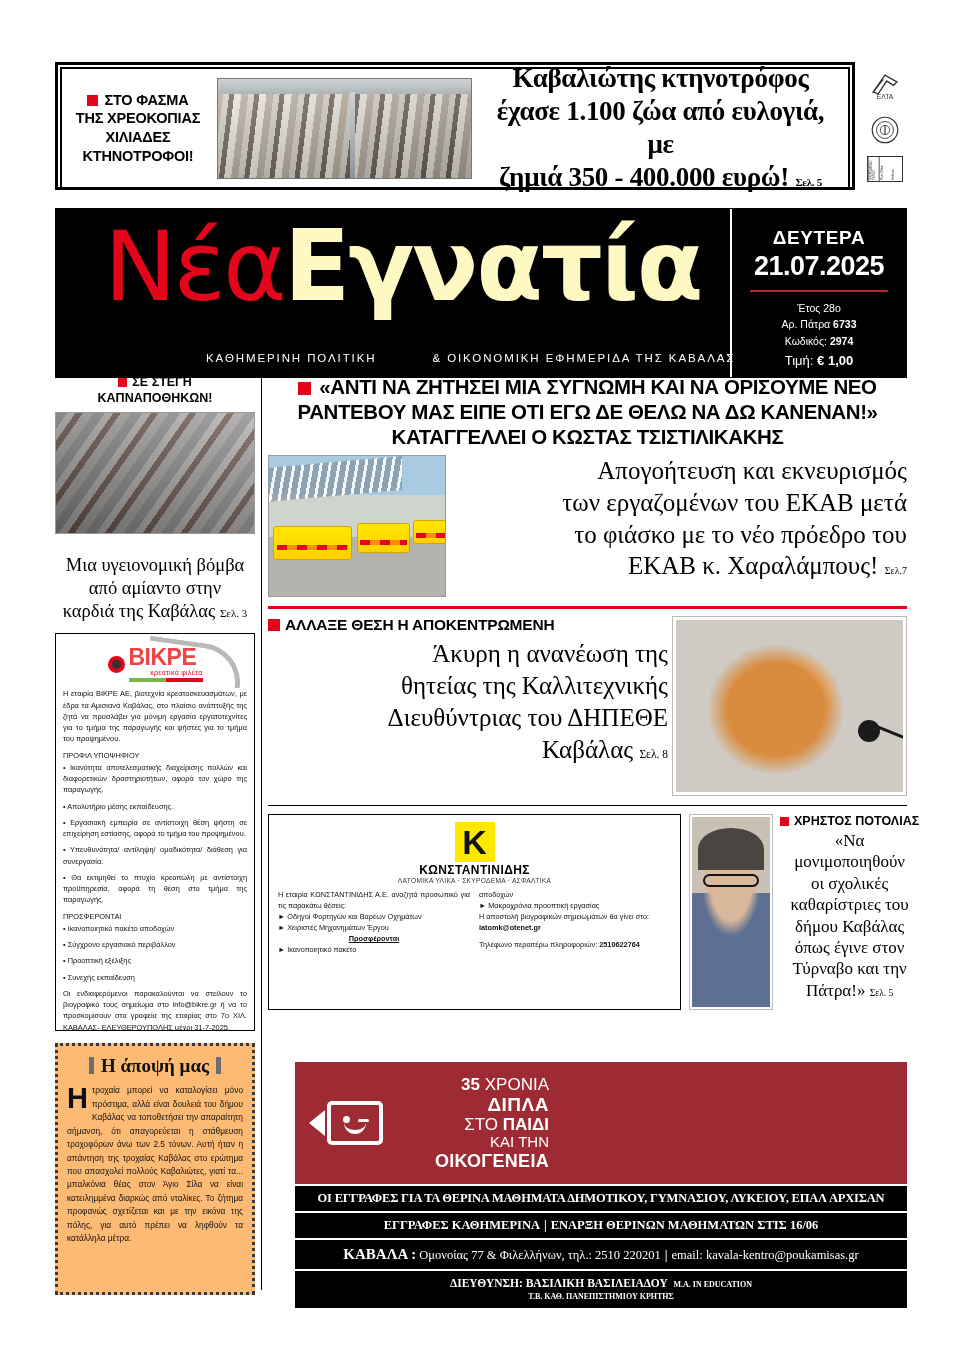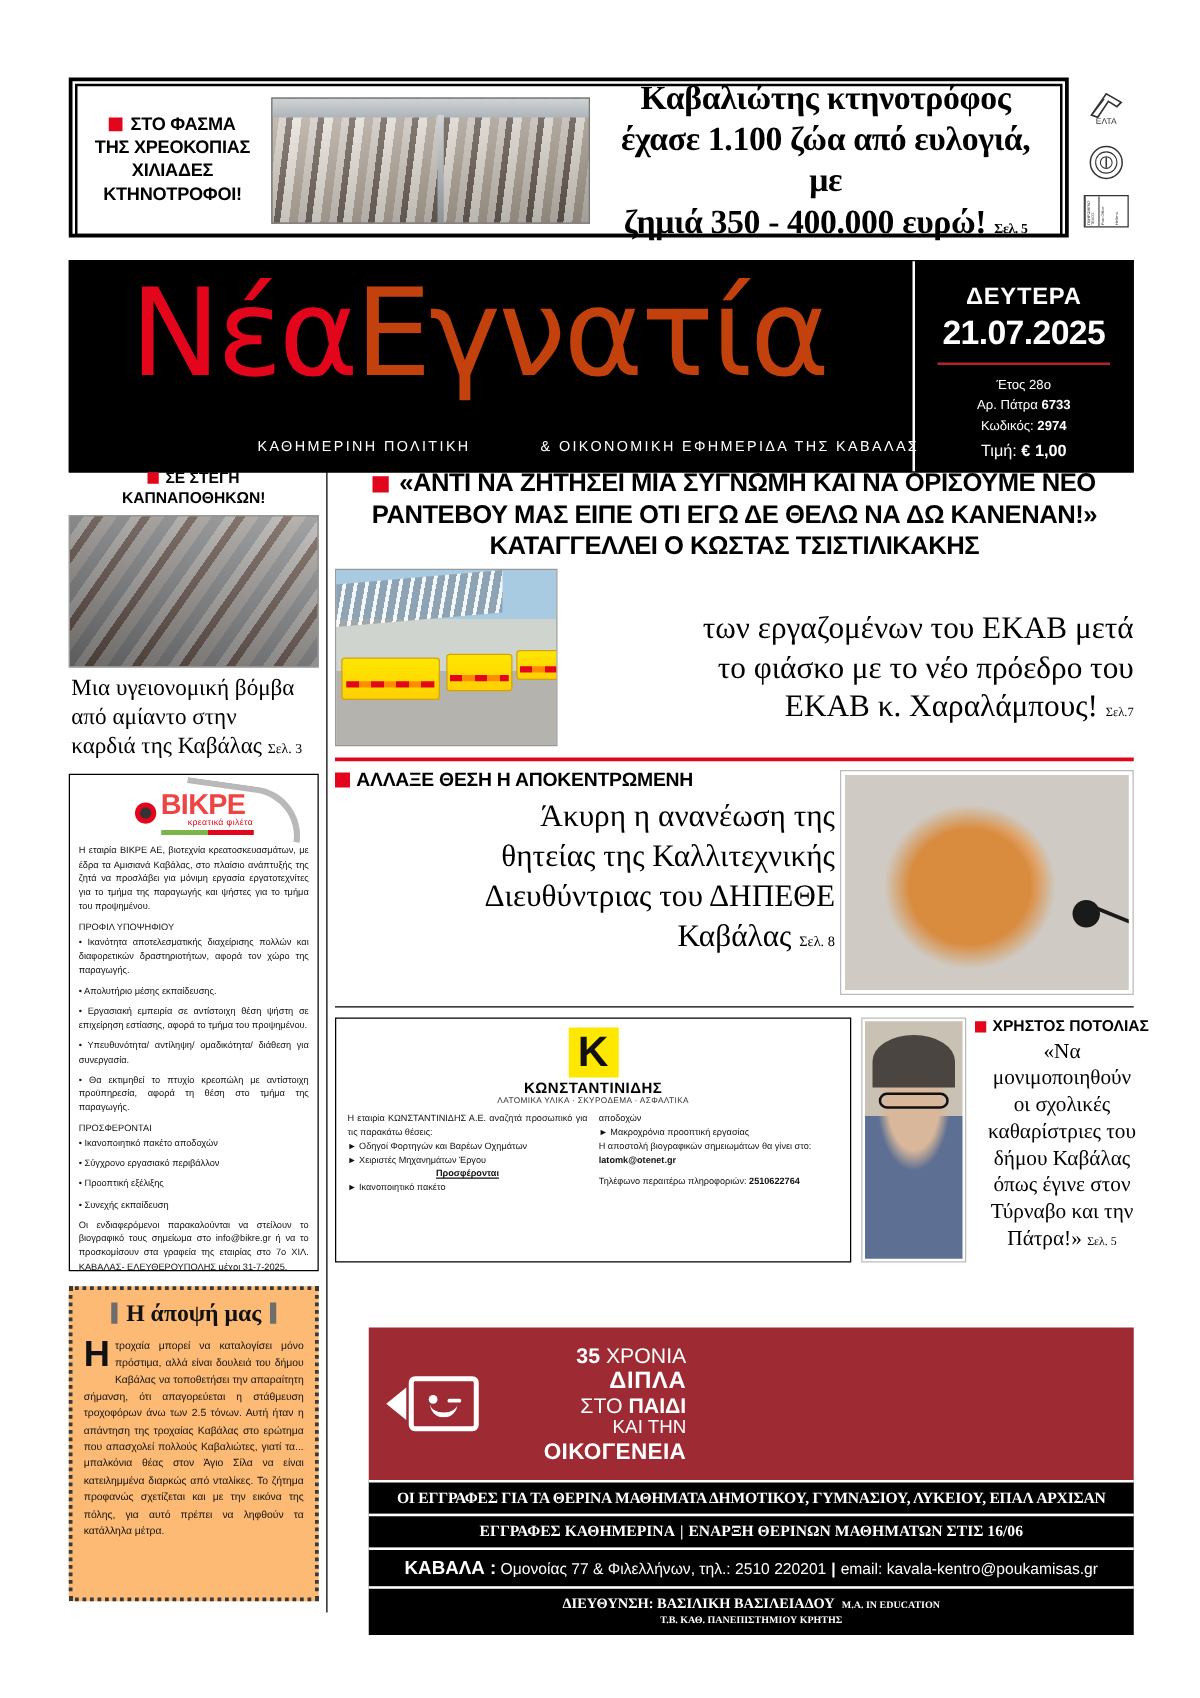--- a/index.html
+++ b/index.html
@@ -128,21 +128,21 @@
   }
   .mh-title {
     font-family: "DejaVu Sans", sans-serif;
     font-size: 97px;
     line-height: 1.08;
     letter-spacing: -3px;
     white-space: nowrap;
     margin-top: 2px;
   }
   .mh-nea { color: #e3051b; font-weight: 400; }
-  .mh-egn { color: #c2410c; font-weight: normal; letter-spacing: -2px; }
+  .mh-egn { color: #fef9c3; font-weight: bold; letter-spacing: -2px; }
   .mh-sub {
     position: absolute; left: 150px; bottom: 13px;
     color: #fff;
     font-size: 11.5px;
     letter-spacing: 1.9px;
     white-space: nowrap;
     font-family: "Liberation Sans", sans-serif;
   }
   .mh-sub .gap { display:inline-block; width: 56px; }
   .mh-right {
@@ -193,21 +193,22 @@
       linear-gradient(200deg, rgba(255,255,255,.2), rgba(0,0,0,.35)),
       repeating-linear-gradient(125deg,#8c8d8f 0 9px,#b3b0ad 9px 16px,#6d5a52 16px 22px,#a5a19d 22px 31px),
       repeating-linear-gradient(35deg,#9b6a58 0 14px,#7d7d7f 14px 28px),
       #8d8a87;
     border: 1px solid #999;
   }
   .left-cap {
     font-family: "Liberation Serif", serif;
     font-size: 18.5px;
     line-height: 1.26;
-    padding: 6px 2px 0;
+    text-align: center;
+    padding: 20px 2px 0;
   }
   .left-cap .pg { font-size: 11px; }
 
   .ad-bikpe {
     margin-top: 10px;
     border: 1px solid #000;
     padding: 6px 7px 7px;
     height: 398px;
     overflow: hidden;
   }
@@ -467,21 +468,21 @@
   .pk-r4 { font-size: 15px; }
   .pk-r5 { font-size: 18px; font-weight: bold; letter-spacing: .3px; }
 
   .pk-strip {
     background: #000; color: #fff; text-align: center;
     font-family: "Liberation Serif", serif;
     border-top: 2px solid #fff;
   }
   .pk-s1 { font-size: 12.5px; padding: 5px 0; font-weight: bold; letter-spacing: -0.2px;}
   .pk-s2 { font-size: 12.5px; padding: 5px 0; font-weight: bold;}
-  .pk-s3 { font-size: 12.5px; padding: 6px 0; font-family:Liberation Sans, sans-serif; }
+  .pk-s3 { font-size: 12.5px; padding: 6px 0; font-family:Liberation Serif, serif; }
   .pk-s3 b { font-size: 15px; }
   .pk-s4 { font-size: 11.5px; padding: 6px 0 7px; font-weight: bold; }
   .pk-s4 .small { font-size: 8px; }
   .pk-s2 .sep, .pk-s3 .sep { color:#fff; font-weight:bold; padding: 0 4px; }
 </style>
 </head>
 <body>
 
 <div class="page">
 
@@ -603,21 +604,21 @@
           <span>ΚΑΤΑΓΓΕΛΛΕΙ Ο ΚΩΣΤΑΣ ΤΣΙΣΤΙΛΙΚΑΚΗΣ</span>
         </div>
         <div class="s1-body">
           <div class="s1-photo">
             <div class="canopy"></div>
             <div class="amb a1"></div>
             <div class="amb a2"></div>
             <div class="amb a3"></div>
           </div>
           <div class="s1-deck">
-            <br>
+            <span>Απογοήτευση και εκνευρισμός</span><br>
             <span>των εργαζομένων του ΕΚΑΒ μετά</span><br>
             <span>το φιάσκο με το νέο πρόεδρο του</span><br>
             <span>ΕΚΑΒ κ. Χαραλάμπους!</span>
             <span class="pg">Σελ.7</span>
           </div>
         </div>
       </div>
 
       <div class="hr-red"></div>
 

